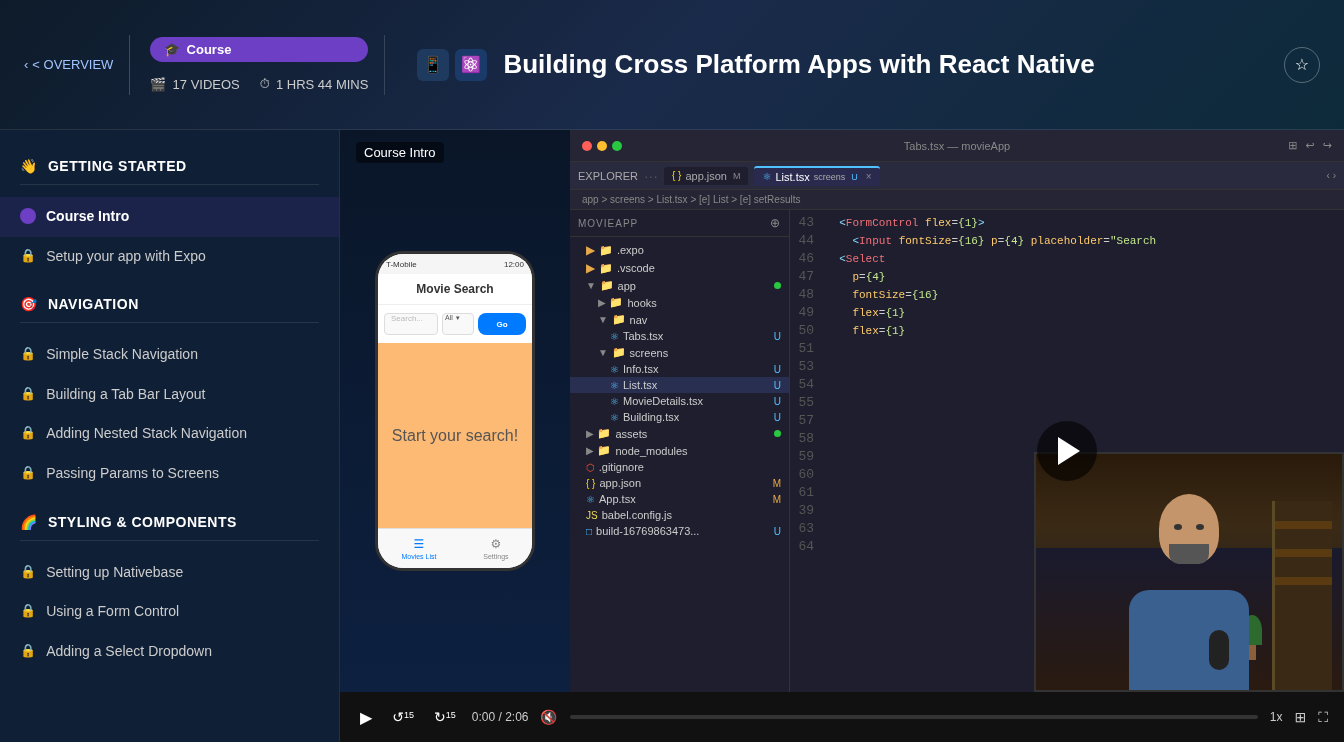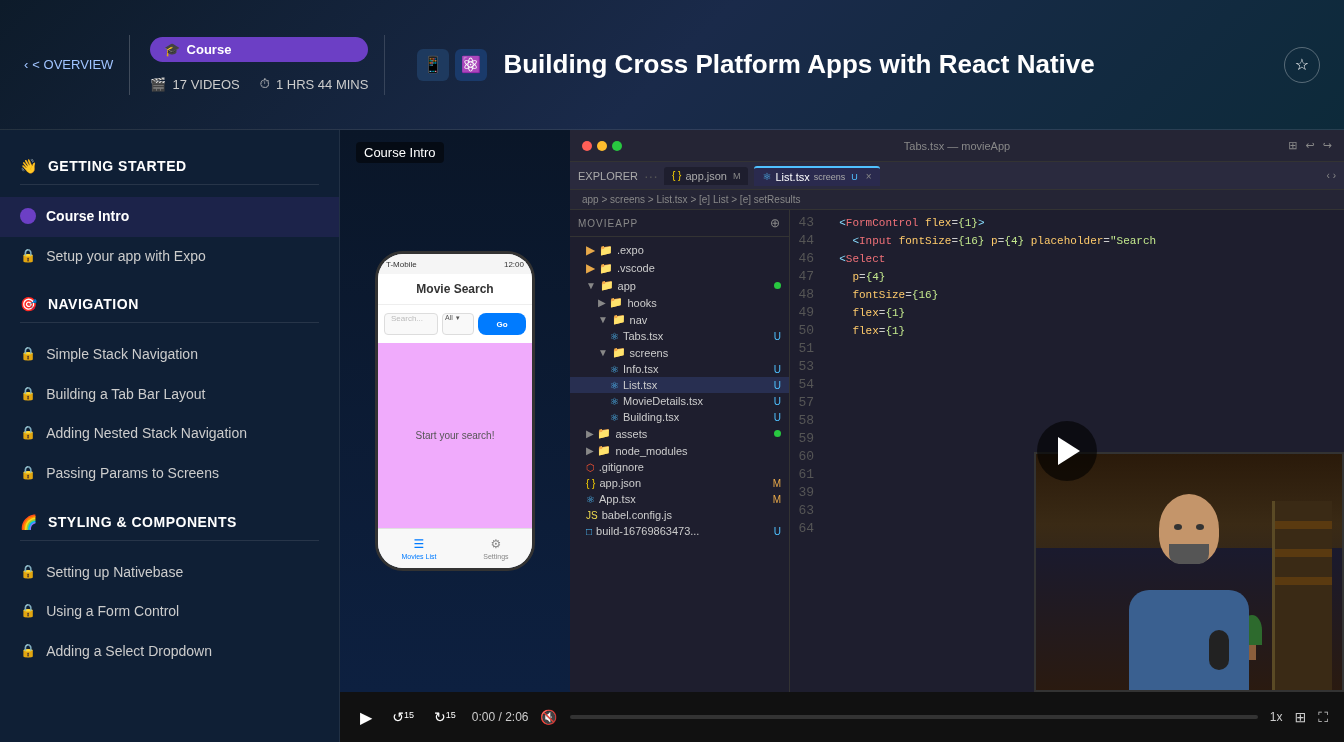--- a/index.html
+++ b/index.html
@@ -282,25 +282,25 @@
       border-radius: 8px;
       display: flex;
       align-items: center;
       justify-content: center;
       font-size: 8px;
       color: #fff;
       font-weight: 700;
     }
     .phone-body {
       flex: 1;
-      background: #f0abfc;
+      background: #fdba74;
       display: flex;
       align-items: center;
       justify-content: center;
-      font-size: 10px;
+      font-size: 16px;
       color: #555;
     }
     .phone-tab-bar {
       height: 40px;
       background: #f8f8f8;
       border-top: 1px solid #e0e0e0;
       display: flex;
       align-items: center;
       justify-content: space-around;
     }
@@ -842,20 +842,24 @@
                 <div class="code-line">
                   <span class="line-num">51</span>
                   <span class="line-content"></span>
                 </div>
                 <div class="code-line">
                   <span class="line-num">53</span>
                   <span class="line-content"></span>
                 </div>
                 <div class="code-line">
                   <span class="line-num">54</span>
+                  <span class="line-content"></span>
+                </div>
+                <div class="code-line">
+                  <span class="line-num">55</span>
                   <span class="line-content"></span>
                 </div>
                 <div class="code-line">
                   <span class="line-num">57</span>
                   <span class="line-content"></span>
                 </div>
                 <div class="code-line">
                   <span class="line-num">58</span>
                   <span class="line-content"></span>
                 </div>

